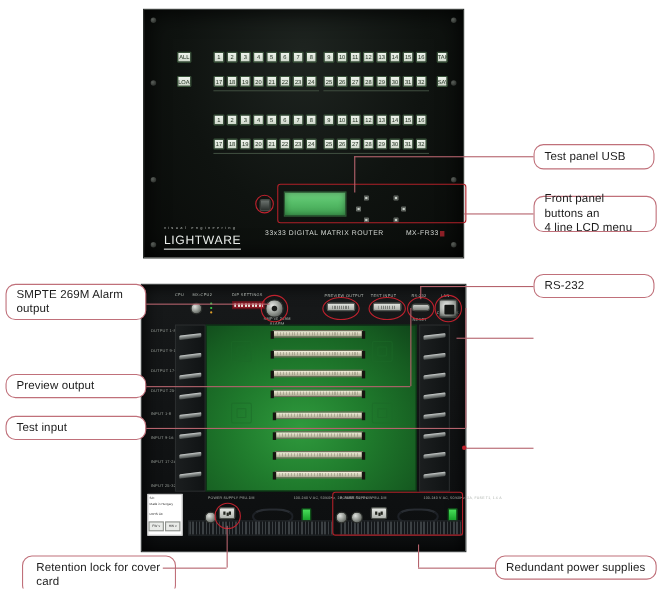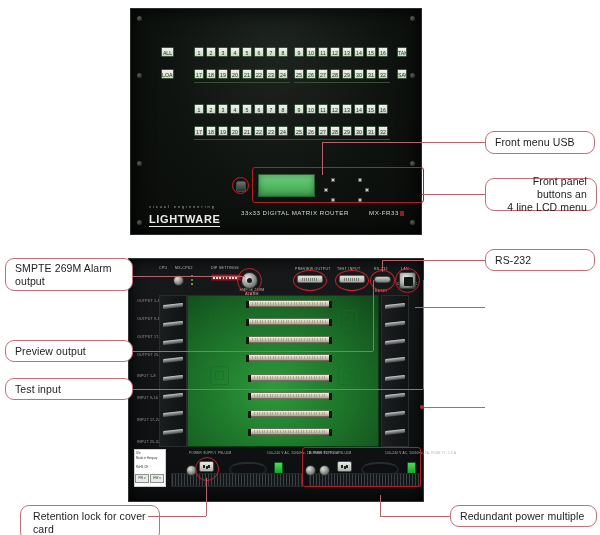--- a/index.html
+++ b/index.html
@@ -63,21 +63,21 @@
     background:linear-gradient(180deg,#6fd07f 0%,#56bd68 45%,#3f9f50 100%);
     border:1px solid #2e5d35;
     box-shadow:inset 0 0 6px rgba(0,0,0,.35);
   }
   .navbtn{position:absolute;width:4px;height:4px;background:#c8cec8;border:1px solid #555b55;box-sizing:border-box;}
   .usbjack{position:absolute;width:8px;height:9px;border-radius:2px;
     background:linear-gradient(180deg,#6d7470,#2b302d);border:1px solid #454a46;}
 
   #brand{position:absolute;left:18px;top:196px;color:#e9ece9;}
   #brand .tag{font-size:3.6px;letter-spacing:2.1px;color:#b9bdb9;display:block;margin-bottom:0px;}
-  #brand .lw{font-size:11px;font-weight:bold;letter-spacing:.6px;border-bottom:1.4px solid #e9ece9;
+  #brand .lw{font-size:11px;font-weight:normal;letter-spacing:.6px;border-bottom:1.4px solid #e9ece9;
     padding-bottom:1px;display:inline-block;line-height:11px;}
   #modelline{position:absolute;top:200px;left:110px;font-size:6.2px;color:#d6dad6;letter-spacing:.5px;}
   #modelname{position:absolute;top:200px;left:238px;font-size:6.2px;color:#d6dad6;letter-spacing:.5px;}
   #modelname .mk{display:inline-block;width:4px;height:5px;background:#8c1f26;vertical-align:-1px;margin-left:1px;}
 
   
   #rear{
     position:absolute;left:128px;top:258px;width:294px;height:242px;
     background:linear-gradient(180deg,#17191a 0%,#0c0e0f 100%);
     border:1px solid #303433;
@@ -420,25 +420,25 @@
 
     <div class="ring" style="left:108px;top:9px;width:25px;height:25px;"></div>
     <div class="ring" style="left:164px;top:11px;width:34px;height:21px;border-radius:50%;"></div>
     <div class="ring" style="left:206px;top:11px;width:34px;height:21px;border-radius:50%;"></div>
     <div class="ring" style="left:241px;top:11px;width:25px;height:21px;border-radius:50%;"></div>
     <div class="ring" style="left:266px;top:9px;width:25px;height:25px;"></div>
     <div class="ring" style="left:66px;top:198px;width:24px;height:24px;"></div>
     <div class="hbox" style="left:173px;top:188px;width:119px;height:40px;border-radius:3px;"></div>
   </div>
 
-  <div class="callout" style="left:485px;top:131px;width:110px;height:23px;">Front menu USB</div>
+  <div class="callout" style="left:485px;top:131px;width:110px;height:23px;">Test panel USB</div>
   <div class="leader h" style="left:322px;top:142px;width:163px;"></div>
   <div class="leader v" style="left:322px;top:142px;height:33px;"></div>
 
-  <div class="callout" style="left:485px;top:178px;width:112px;height:33px;text-align:right;">Front panel buttons an
+  <div class="callout" style="left:485px;top:178px;width:112px;height:33px;">Front panel buttons an
 4 line LCD menu</div>
   <div class="leader h" style="left:422px;top:194px;width:63px;"></div>
 
   <div class="callout" style="left:5px;top:258px;width:128px;height:33px;">SMPTE 269M Alarm
 output</div>
   <div class="leader h" style="left:133px;top:276px;width:112px;"></div>
 
   <div class="callout" style="left:5px;top:340px;width:128px;height:22px;">Preview output</div>
   <div class="leader h" style="left:133px;top:351px;width:240px;"></div>
   <div class="leader v" style="left:373px;top:280px;height:71px;"></div>
@@ -449,21 +449,21 @@
 
   <div class="callout" style="left:485px;top:249px;width:110px;height:22px;">RS-232</div>
   <div class="leader h" style="left:382px;top:260px;width:103px;"></div>
   <div class="leader v" style="left:382px;top:260px;height:12px;"></div>
 
   <div class="leader h" style="left:415px;top:307px;width:70px;"></div>
 
   <div class="leader h" style="left:423px;top:407px;width:62px;"></div>
   <div class="dot" style="left:420px;top:405px;"></div>
 
-  <div class="callout" style="left:450px;top:505px;width:147px;height:22px;">Redundant power multiple</div>
+  <div class="callout" style="left:450px;top:505px;width:147px;height:22px;">Redundant power supplies</div>
   <div class="leader h" style="left:380px;top:516px;width:70px;"></div>
   <div class="leader v" style="left:380px;top:495px;height:21px;"></div>
 
   <div class="callout" style="left:20px;top:505px;width:140px;height:36px;padding-left:12px;">Retention lock for cover card</div>
   <div class="leader h" style="left:148px;top:516px;width:58px;"></div>
   <div class="leader v" style="left:206px;top:478px;height:38px;"></div>
 
 </div>
 
 </body></html>

